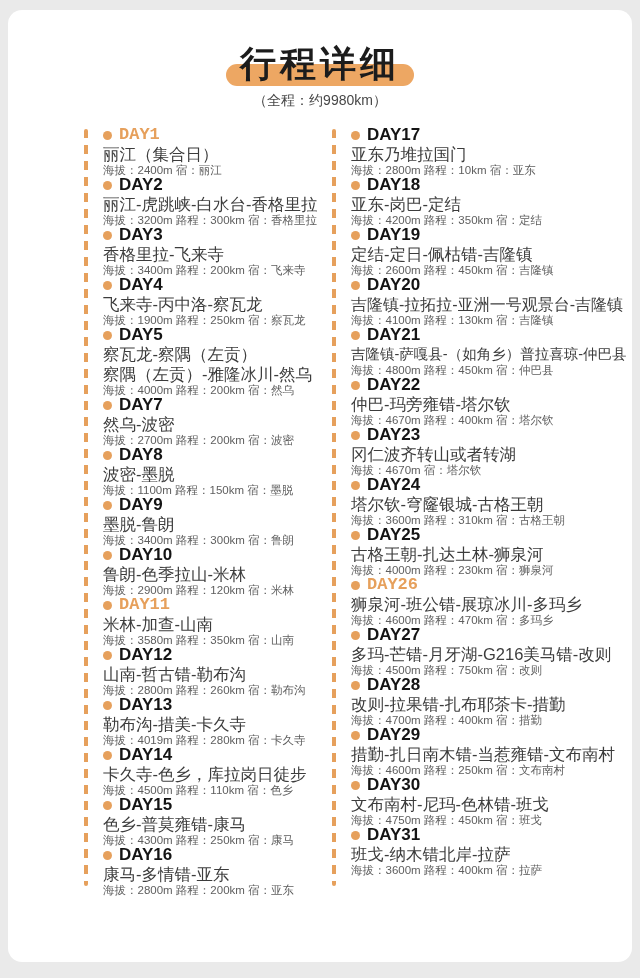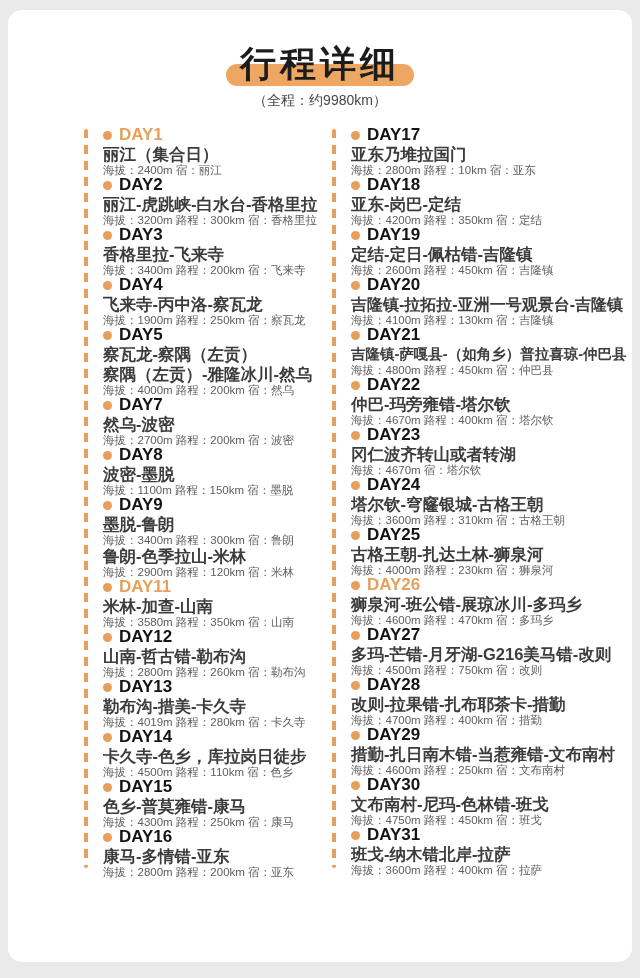--- a/index.html
+++ b/index.html
@@ -93,29 +93,29 @@
   .dot {
     width: 9px;
     height: 9px;
     border-radius: 50%;
     background: var(--accent, #E6A05C);
     margin-right: 7px;
     flex: none;
   }
   .day-head.highlighted .day-label {
     color: var(--accent, #E6A05C);
+    font-family: Liberation Mono, monospace;
   }
   .route {
     font-size: 16.5px;
     line-height: 19px;
     color: #3c3c3c;
     white-space: nowrap;
     overflow: hidden;
     margin-top: 1px;
-    font-weight: bold;
   }
   .details {
     font-size: 11.5px;
     line-height: 12px;
     color: #5e5e5e;
     white-space: nowrap;
   }
 </style>
 </head>
 <body>
@@ -195,20 +195,24 @@
           </div>
           <div class="entry">
             <div class="day-head">
               <span class="dot"></span>
               <span class="day-label">DAY9</span>
             </div>
             <div class="route">墨脱-鲁朗</div>
             <div class="details">海拔：3400m 路程：300km 宿：鲁朗</div>
           </div>
           <div class="entry">
+            <div class="day-head">
+              <span class="dot"></span>
+              <span class="day-label">DAY10</span>
+            </div>
             <div class="route">鲁朗-色季拉山-米林</div>
             <div class="details">海拔：2900m 路程：120km 宿：米林</div>
           </div>
           <div class="entry">
             <div class="day-head highlighted">
               <span class="dot"></span>
               <span class="day-label">DAY11</span>
             </div>
             <div class="route">米林-加查-山南</div>
             <div class="details">海拔：3580m 路程：350km 宿：山南</div>

